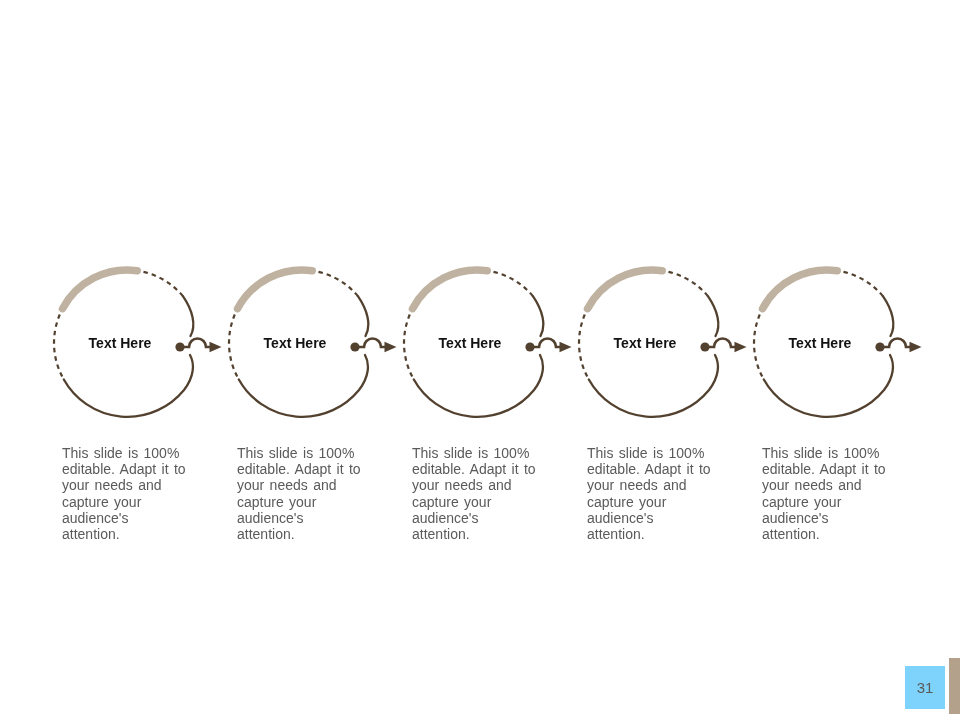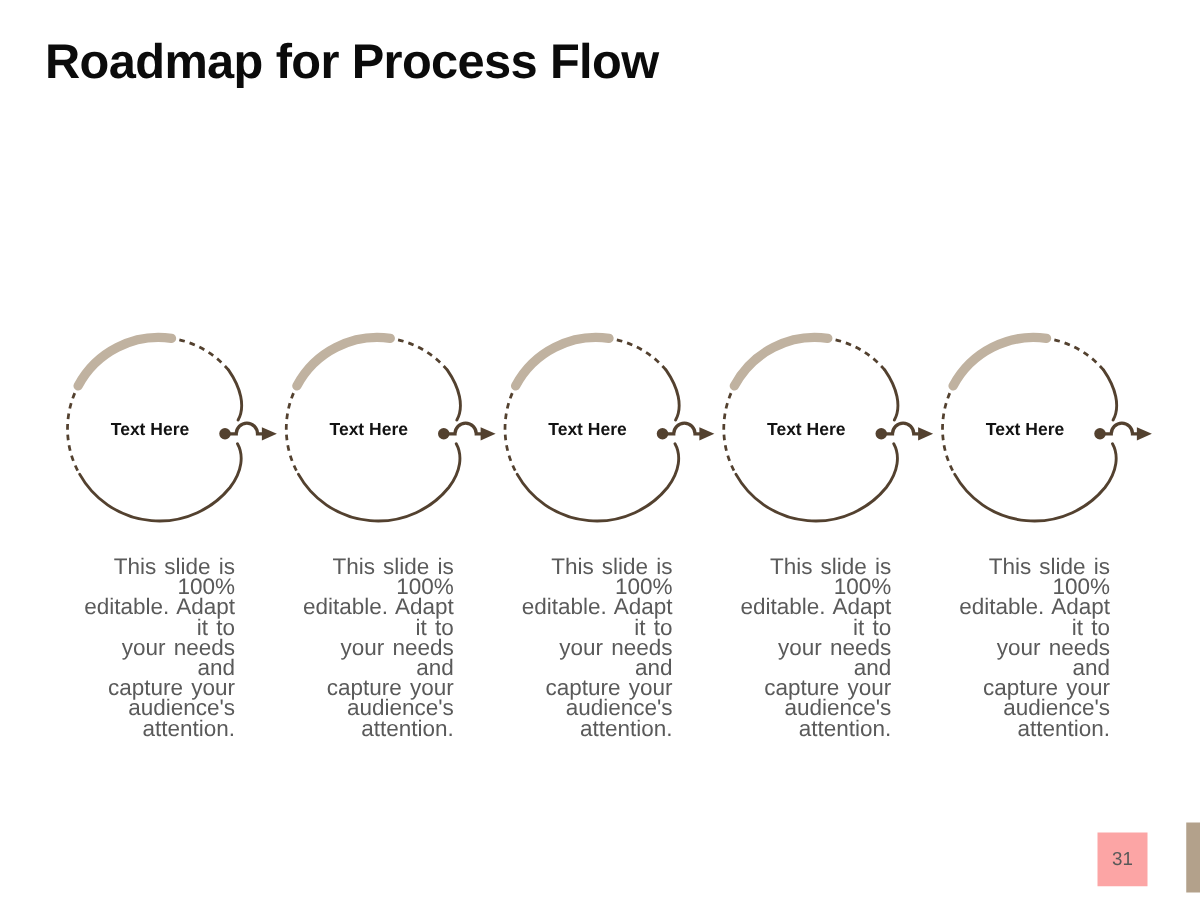--- a/index.html
+++ b/index.html
@@ -13,40 +13,39 @@
 
   .steps{position:absolute;left:40px;top:265px;width:920px;height:280px;}
   .step{position:absolute;top:0;width:192px;height:280px;}
   .step .graphic{position:absolute;left:0;top:0;overflow:visible;}
   .step-label{
     position:absolute;left:0;top:70px;width:160px;height:24px;
     text-align:center;font-size:14px;font-weight:bold;color:#121212;
   }
   .step-desc{
     position:absolute;left:22px;top:180px;width:126px;
-    font-size:18px;line-height:16.2px;color:#5a5a5a;
-    white-space:pre-line;word-spacing:1.5px;text-align:right;
+    font-size:14px;line-height:16.2px;color:#5a5a5a;
+    white-space:pre-line;word-spacing:1.5px;
   }
 
   .page-number{
-    position:absolute;left:878px;top:666px;width:40px;height:43px;
-    background:#fca5a5;color:#595959;font-size:15px;
+    position:absolute;left:905px;top:666px;width:40px;height:43px;
+    background:#7dd3fc;color:#595959;font-size:15px;
     display:flex;align-items:center;justify-content:center;
   }
   .accent-bar{
     position:absolute;left:949px;top:658px;width:11px;height:56px;
     background:#b3a18b;
   }
 </style>
 </head>
 <body>
 
 <div class="slide">
 
-  <div class="slide-title">Roadmap for Process Flow</div>
 
   <div class="steps">
 
     <div class="step" style="left:0px;">
       <svg class="graphic" width="192" height="160" viewBox="0 0 192 160">
         <path d="M 97.2 5.7 A 73 73 0 0 0 22.5 43.7" fill="none" stroke-width="7.5" stroke-linecap="round" stroke="#c0b2a0"></path>
         <path d="M 142.9 31.1 A 73 73 0 0 0 99.7 6.1" fill="none" stroke-width="2.2" stroke-dasharray="4.5 4" stroke="#53412f"></path>
         <path d="M 19.8 49.5 A 73 73 0 0 0 23.8 114.5" fill="none" stroke-width="2.2" stroke-dasharray="4.5 4" stroke="#53412f"></path>
         <path d="M 142.9 31.1 C 152.5 45 156.5 60 150.5 71 M 150 90 C 155 99 154 112 144 125 A 73 73 0 0 1 23.8 114.5" fill="none" stroke-width="2.3" stroke-linecap="round" stroke="#53412f"></path>
         <g>

